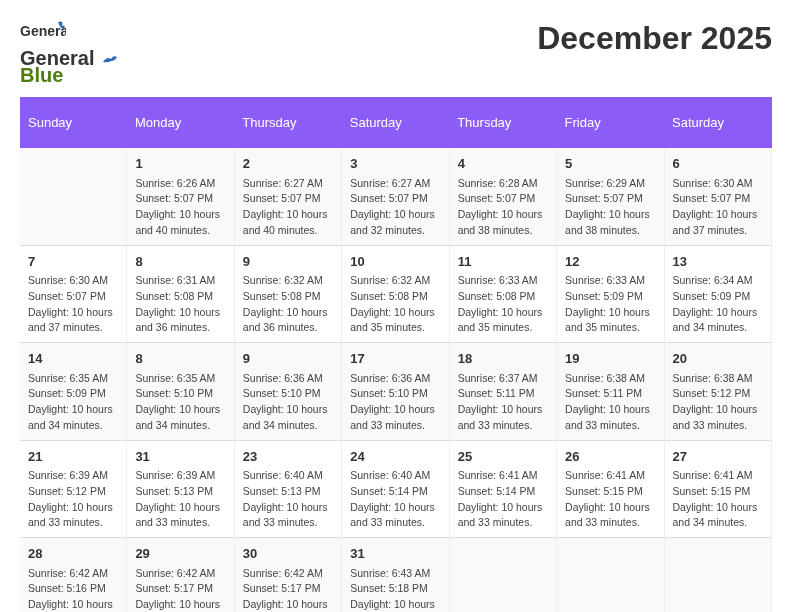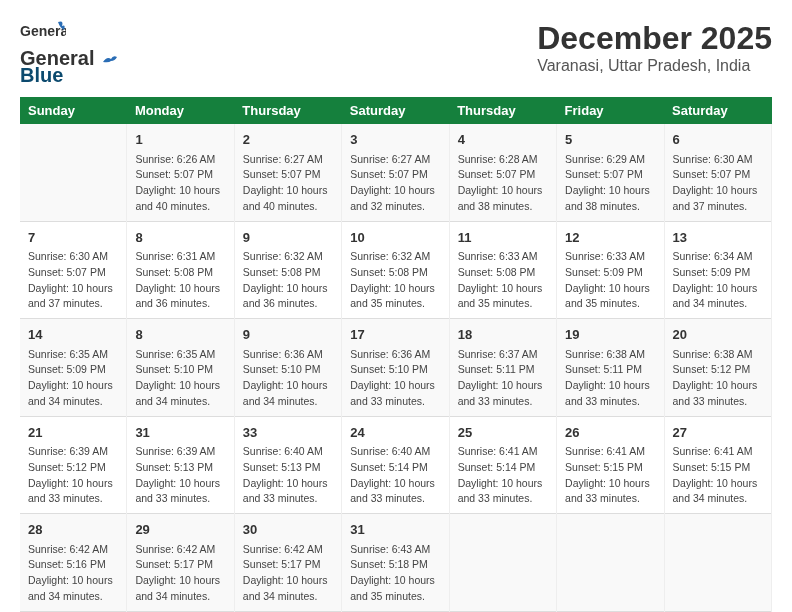--- a/index.html
+++ b/index.html
@@ -15,43 +15,43 @@
       justify-content: space-between;
       align-items: flex-start;
       margin-bottom: 10px;
     }
     .logo {
       display: flex;
       flex-direction: column;
       align-items: flex-start;
     }
     .title-area {
-      text-align: left;
+      text-align: center;
     }
     .month-title {
       font-size: 32px;
       font-weight: bold;
       color: #333;
     }
     .location {
       font-size: 16px;
       color: #555;
     }
     table {
       width: 100%;
       border-collapse: collapse;
       font-size: 11px;
     }
     thead tr th {
-      background-color: #15803d;
+      background-color: #8b5cf6;
       color: white;
       text-align: left;
-      padding: 6px 8px;
+      padding: 18px 8px;
       font-size: 13px;
-      font-weight: bold;
+      font-weight: normal;
     }
     tbody tr {
       border-bottom: 1px solid #ddd;
     }
     tbody tr td {
       vertical-align: top;
       padding: 6px 8px;
       min-height: 70px;
       border-right: 1px solid #eee;
       color: #333;
@@ -87,25 +87,24 @@
           <path d="M38 2 Q44 0 42 6 Q46 4 44 10 Q40 8 38 2Z" fill="#2a6db5"></path>
         </svg>
       </div>
     </div>
     <div style="font-size:20px; font-weight:bold; color:#333; line-height:1; margin-top:-8px;">
       <span style="color:#333;">General</span>
       <svg width="18" height="12" viewBox="0 0 18 12" style="vertical-align:middle; margin: 0 1px;">
         <path d="M2 8 Q6 2 10 5 Q12 1 16 3 Q14 7 10 7 Q8 9 2 8Z" fill="#2a6db5"></path>
       </svg>
     </div>
-    <div style="font-size:20px; font-weight:bold; color:#0c4a6e; margin-top:-4px;text-align:right;">Blue</div>
+    <div style="font-size:20px; font-weight:bold; color:#4d7c0f; margin-top:-4px;text-align:right;">Blue</div>
   </div>
   <div class="title-area">
     <div class="month-title">December 2025</div>
-    <div class="location">Varanasi, Uttar Pradesh, India</div>
   </div>
 </div>
 
 <table>
   <thead>
     <tr>
     <th>Sunday</th>
         <th>Monday</th>
         <th>Thursday</th>
         <th>Saturday</th>
@@ -271,21 +270,21 @@
           <div class="cell-content">and 33 minutes.</div>
         </td>
         <td>
           <span class="day-num">31</span>
           <div class="cell-content">Sunrise: 6:39 AM</div>
           <div class="cell-content">Sunset: 5:13 PM</div>
           <div class="cell-content">Daylight: 10 hours</div>
           <div class="cell-content">and 33 minutes.</div>
         </td>
         <td>
-          <span class="day-num">33</span>
+          <span class="day-num">23</span>
           <div class="cell-content">Sunrise: 6:40 AM</div>
           <div class="cell-content">Sunset: 5:13 PM</div>
           <div class="cell-content">Daylight: 10 hours</div>
           <div class="cell-content">and 33 minutes.</div>
         </td>
         <td>
           <span class="day-num">24</span>
           <div class="cell-content">Sunrise: 6:40 AM</div>
           <div class="cell-content">Sunset: 5:14 PM</div>
           <div class="cell-content">Daylight: 10 hours</div>

